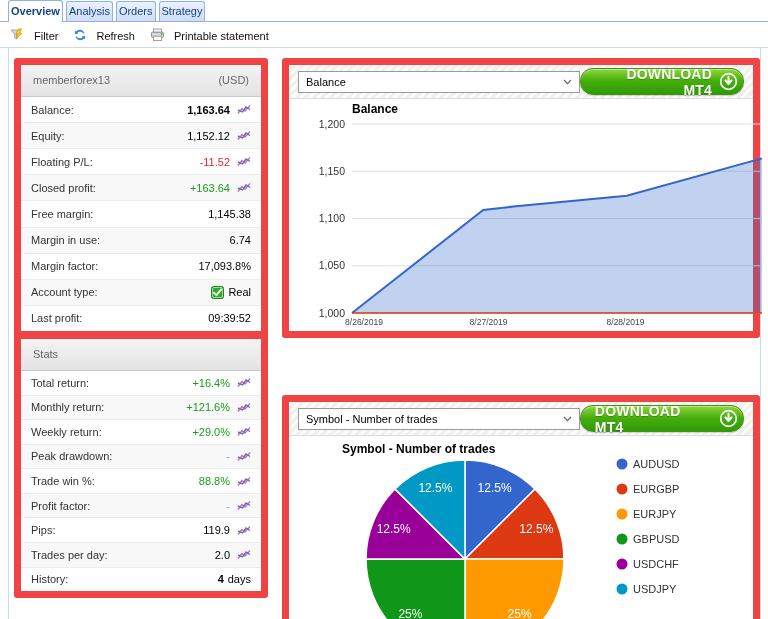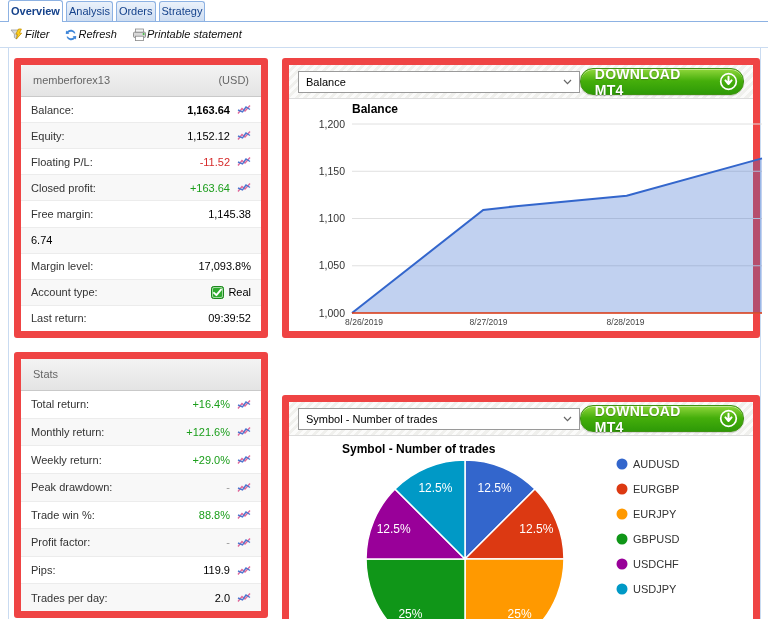--- a/index.html
+++ b/index.html
@@ -12,28 +12,28 @@
   .tabbar{position:absolute;top:0;left:0;right:0;height:21px;
     border-bottom:1px solid #8DB2E3;box-sizing:content-box;
     display:flex;align-items:flex-end;padding-left:8px;gap:3px;background:#fff;}
   .tab{height:19px;line-height:19px;padding:0 2px;border:1px solid #8DB2E3;border-bottom:none;
     border-radius:3px 3px 0 0;background:linear-gradient(#EAF1FB,#CINVALID);cursor:pointer;color:#15428B;}
   .tab{background:linear-gradient(#EBF2FB,#CEDDF1);}
   .tab.active{background:#fff;font-weight:bold;height:21px;line-height:21px;margin-bottom:-1px;}
   
   .toolbar{position:absolute;top:22px;left:0;right:0;height:25px;background:#fff;
     border-bottom:1px solid #CBDCF1;display:flex;align-items:center;padding-left:10px;gap:15px;}
-  .tool{display:flex;align-items:flex-start;gap:0;color:#111;cursor:pointer;font-style:italic;}
+  .tool{display:flex;align-items:flex-end;gap:9px;color:#111;cursor:pointer;}
   
   .edge{position:absolute;top:48px;bottom:0;width:1px;background:#C9DBF1;}
   
   .panel{position:absolute;border:7px solid #ef4444;border-radius:3px;background:#fff;box-sizing:border-box;}
   #panel-account{left:14px;top:58px;width:254px;height:280px;}
-  #panel-stats{left:14px;top:352px;width:254px;height:266px;}
-  #panel-balance{left:282px;top:58px;width:478px;height:280px;}
+  #panel-stats{left:14px;top:332px;width:254px;height:266px;}
+  #panel-balance{left:282px;top:58px;width:478px;height:280px;text-align:right;}
   #panel-symbol{left:282px;top:352px;width:478px;height:267px;margin-top:43px;}
   .panel-hd{height:31px;line-height:31px;padding:0 12px;color:#666;
     background:linear-gradient(#F3F3F3,#E4E4E4);border-bottom:1px solid #C9C9C9;
     display:flex;justify-content:space-between;border-radius:3px 3px 0 0;}
   .rows{display:flex;flex-direction:column;height:calc(100% - 32px);}
   .row{flex:1;display:flex;align-items:center;padding:0 10px;border-bottom:1px solid #ECECEC;background:#fff;}
   .row:last-child{border-bottom:none;}
   .row:nth-child(even){background:#F8F8F8;}
   .row-label{flex:1;color:#333;}
   .row-value{text-align:right;color:#000;white-space:nowrap;display:flex;align-items:flex-start;gap:4px;}
@@ -155,45 +155,46 @@
           </svg>
         </span>
       </div>
       <div class="row">
         <span class="row-label">Free margin:</span>
         <span class="row-value">
           <span>1,145.38</span>
         </span>
       </div>
       <div class="row">
+        <span class="row-label">Margin in use:</span>
         <span class="row-value">
           <span>6.74</span>
         </span>
       </div>
       <div class="row">
-        <span class="row-label">Margin level:</span>
+        <span class="row-label">Margin factor:</span>
         <span class="row-value">
           <span>17,093.8%</span>
         </span>
       </div>
       <div class="row">
         <span class="row-label">Account type:</span>
         <span class="row-value">
           <span>
             <svg width="13" height="13" viewBox="0 0 13 13" style="vertical-align:-2px">
               <rect x="0.5" y="0.5" width="12" height="12" rx="2" fill="#2EAA2E" stroke="#1C871C"></rect>
               <rect x="1.5" y="1.5" width="10" height="10" rx="1.5" fill="none" stroke="rgba(255,255,255,.55)"></rect>
               <path d="M3 6.8 L5.4 9.2 L10 3.6" fill="none" stroke="#fff" stroke-width="1.9" stroke-linecap="round" stroke-linejoin="round"></path>
             </svg>
           </span>
           <span>Real</span>
         </span>
       </div>
       <div class="row">
-        <span class="row-label">Last return:</span>
+        <span class="row-label">Last profit:</span>
         <span class="row-value">
           <span>09:39:52</span>
         </span>
       </div>
     </div>
 </div>
 
 <div class="panel" id="panel-stats">
   <div class="panel-hd">
     <span>Stats</span>
@@ -286,20 +287,27 @@
       <div class="row">
         <span class="row-label">Trades per day:</span>
         <span class="row-value">
           <span>2.0</span>
         </span>
         <span class="spark">
           <svg width="14" height="11" viewBox="0 0 14 11">
             <path d="M1 9.5 L5 4.5 L8 7 L13 1.5" fill="none" stroke="#E0699B" stroke-width="1.4"></path>
             <path d="M1 6 L5.5 8 L9 3 L13 5.5" fill="none" stroke="#4D77CF" stroke-width="1.4"></path>
           </svg>
+        </span>
+      </div>
+      <div class="row">
+        <span class="row-label">History:</span>
+        <span class="row-value v-bold">
+          <span>4</span>
+          <span style="font-weight: normal; color: rgb(0, 0, 0);"> days</span>
         </span>
       </div>
     </div>
 </div>
 
 <div class="panel" id="panel-balance">
   <div class="panel-hd2">
     <span class="select">
       <span>Balance</span>
       <span>

